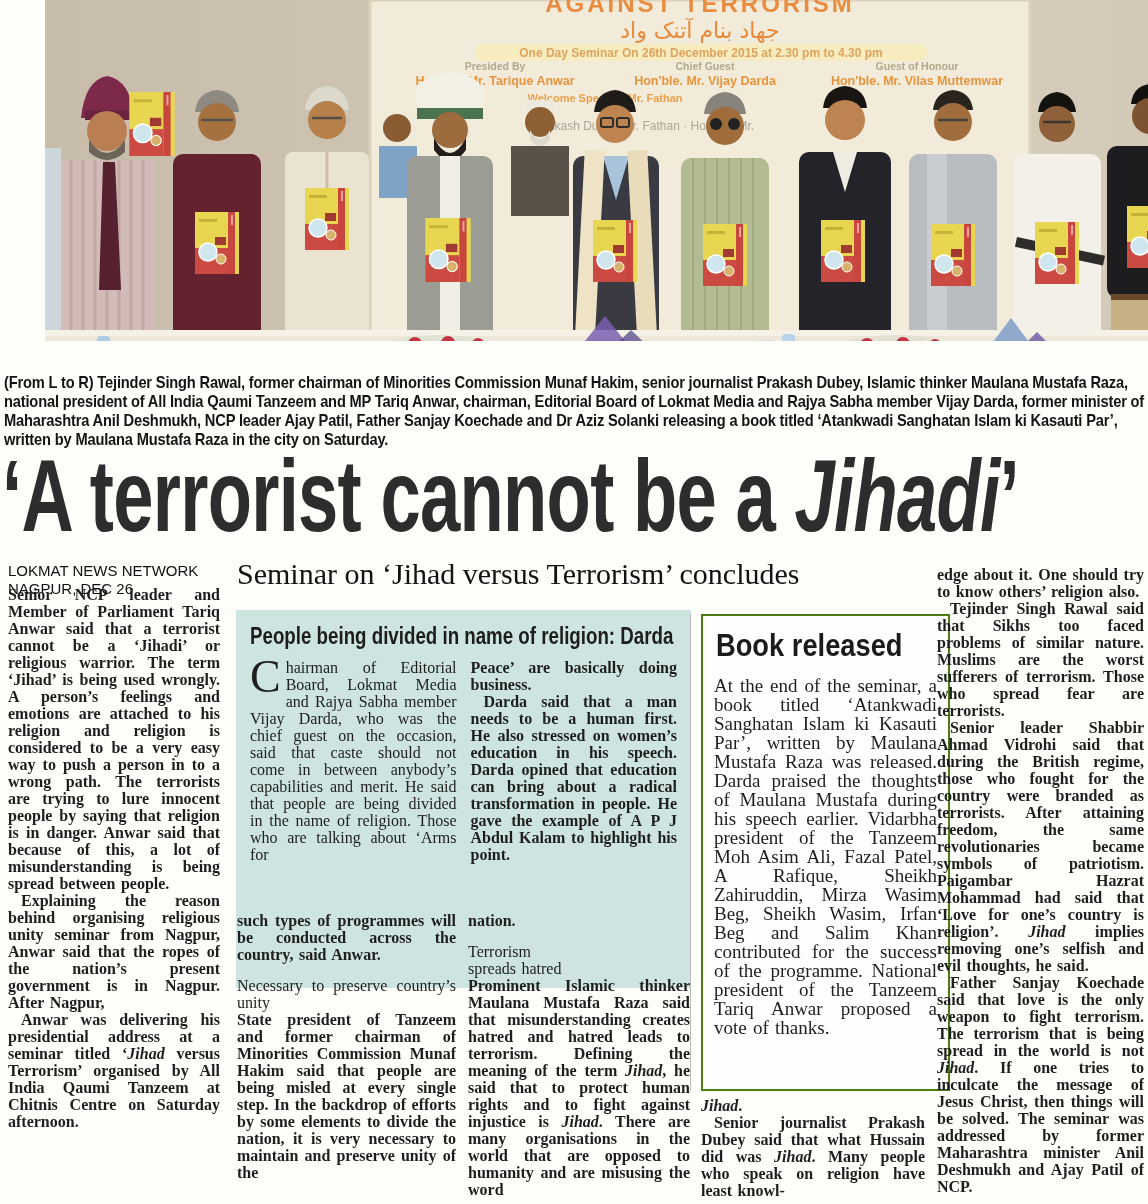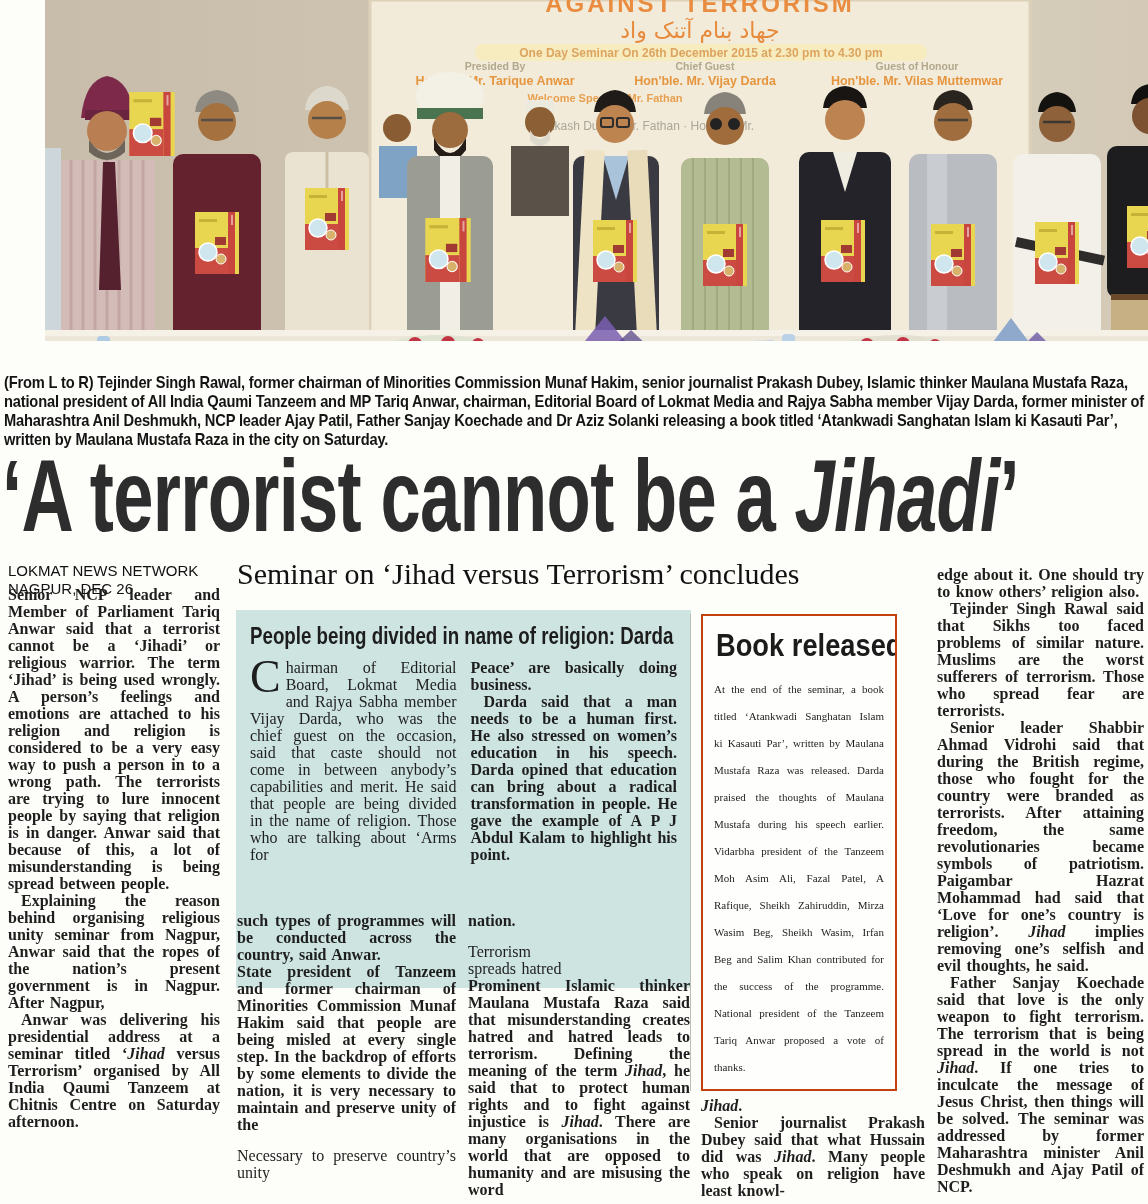--- a/index.html
+++ b/index.html
@@ -42,25 +42,25 @@
   
   .tealbox{left:236px;top:610px;width:455px;height:378px;background:#cde4e1;
      box-sizing:border-box;padding:12px 14px;overflow:hidden;}
   .tealbox-title{font-family:"Liberation Sans",sans-serif;font-weight:bold;font-size:24px;
      white-space:nowrap;transform:scaleX(.78);transform-origin:0 0;color:#1d1d1d;}
   .tb-cols{display:flex;gap:14px;margin-top:9px;}
   .tb-col{width:50%;}
   .dropcap{float:left;font-size:46px;line-height:35px;padding-right:5px;font-weight:normal;}
 
   
-  .bookbox{left:701px;top:614px;width:196px;height:477px;background:#fefefc;
-     border:2px solid #c2410c;box-sizing:border-box;padding:10px 11px;overflow:hidden;}
+  .bookbox{left:701px;top:614px;width:249px;height:477px;background:#fefefc;
+     border:2px solid #4d7c0f;box-sizing:border-box;padding:10px 11px;overflow:hidden;}
   .bookbox-title{font-family:"Liberation Sans",sans-serif;font-weight:bold;font-size:31px;
      white-space:nowrap;transform:scaleX(.88);transform-origin:0 0;color:#1b1b1b;margin:2px 0 12px 2px;}
-  .bookbox .body-text{font-size:11px;line-height:27px;}
+  .bookbox .body-text{font-size:19px;line-height:19px;}
 
   .vrule{left:690px;top:614px;width:1px;height:477px;background:#bdbdb6;}
 </style>
 </head>
 <body>
 
 <div class="page">
 
   <div class="abs photo">
     <svg width="1148" height="368" viewBox="0 0 1148 368">
@@ -272,22 +272,22 @@
       </div>
       <div class="tb-col">
         <p class="para noindent">Peace’ are basically doing business.</p>
         <p class="para">Darda said that a man needs to be a human first. He also stressed on women’s education in his speech. Darda opined that education can bring about a radical transformation in people. He gave the example of A P J Abdul Kalam to highlight his point.</p>
       </div>
     </div>
   </div>
 
   <div class="abs col2 body-text">
     <p class="para noindent">such types of programmes will be conducted across the country, said Anwar.</p>
+    <p class="para subhead">Necessary to preserve country’s unity</p>
     <p class="para noindent">State president of Tanzeem and former chairman of Minorities Commission Munaf Hakim said that people are being misled at every single step. In the backdrop of efforts by some elements to divide the nation, it is very necessary to maintain and preserve unity of the</p>
-    <p class="para subhead">Necessary to preserve country’s unity</p>
   </div>
 
   <div class="abs col3 body-text">
     <p class="para noindent">nation.</p>
     <p class="para subhead">Terrorism<br>spreads hatred</p>
     <p class="para noindent">Prominent Islamic thinker Maulana Mustafa Raza said that misunderstanding creates hatred and hatred leads to terrorism. Defining the meaning of the term <i>Jihad</i>, he said that to protect human rights and to fight against injustice is <i>Jihad</i>. There are many organisations in the world that are opposed to humanity and are misusing the word</p>
   </div>
 
   <div class="abs vrule"></div>
 

